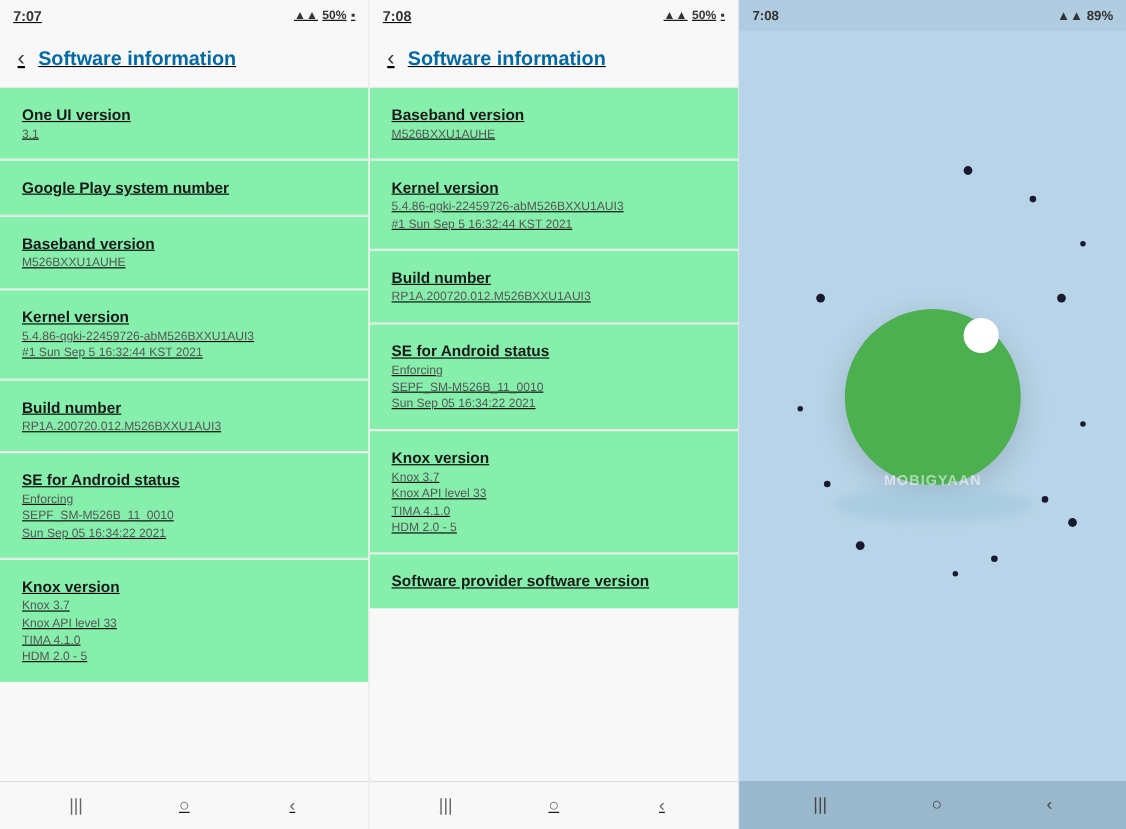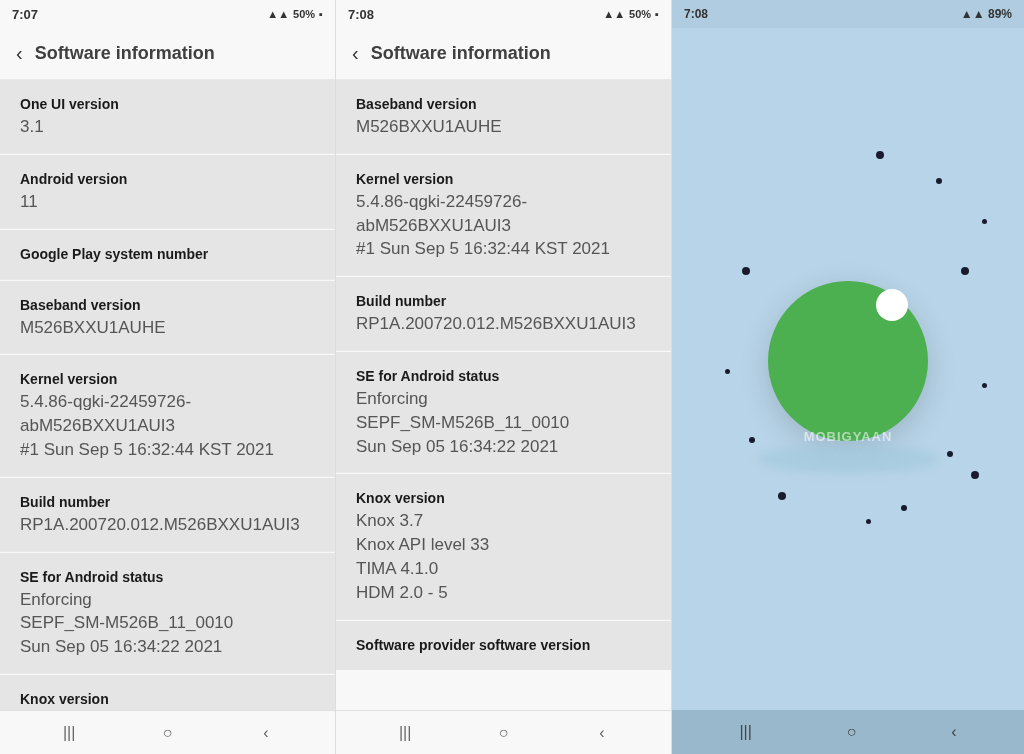--- a/index.html
+++ b/index.html
@@ -15,20 +15,21 @@
 
     
     .phone-panel {
       width: 336px;
       height: 754px;
       background: #f8f8f8;
       display: flex;
       flex-direction: column;
       border-right: 1px solid #ddd;
       overflow: hidden;
+      text-decoration: underline;
     }
 
     
     .status-bar {
       height: 28px;
       background: #f8f8f8;
       display: flex;
       align-items: center;
       justify-content: space-between;
       padding: 0 12px;
@@ -52,48 +53,48 @@
       flex-shrink: 0;
     }
     .nav-header .back-arrow {
       font-size: 20px;
       color: #333;
       cursor: pointer;
     }
     .nav-header .header-title {
       font-size: 18px;
       font-weight: 600;
-      color: #404040;
+      color: #0369a1;
     }
 
     
     .scroll-content {
       flex: 1;
       overflow-y: auto;
       background: #f8f8f8;
       scrollbar-width: none;
     }
     .scroll-content::-webkit-scrollbar { display: none; }
 
     
     .info-item {
       padding: 16px 20px 14px 20px;
       border-bottom: 1px solid #e8e8e8;
-      background: #e5e5e5;
+      background: #86efac;
       margin-bottom: 1px;
     }
     .info-item:last-child { border-bottom: none; }
     .info-label {
       font-size: 14px;
       font-weight: 600;
       color: #1a1a1a;
       margin-bottom: 3px;
     }
     .info-value {
-      font-size: 17px;
+      font-size: 11px;
       color: #555;
       line-height: 1.4;
     }
 
     
     .bottom-nav {
       height: 44px;
       background: #f8f8f8;
       display: flex;
       align-items: center;
@@ -221,24 +222,20 @@
   </div>
   <div class="nav-header">
     <span class="back-arrow">‹</span>
     <span class="header-title">Software information</span>
   </div>
   <div class="scroll-content">
 
   <div class="info-item">
         <div class="info-label">One UI version</div>
         <div class="info-value" style="white-space: pre-line;">3.1</div>
-      </div>
-      <div class="info-item">
-        <div class="info-label">Android version</div>
-        <div class="info-value" style="white-space: pre-line;">11</div>
       </div>
       <div class="info-item">
         <div class="info-label">Google Play system number</div>
       </div>
       <div class="info-item">
         <div class="info-label">Baseband version</div>
         <div class="info-value" style="white-space: pre-line;">M526BXXU1AUHE</div>
       </div>
       <div class="info-item">
         <div class="info-label">Kernel version</div>

